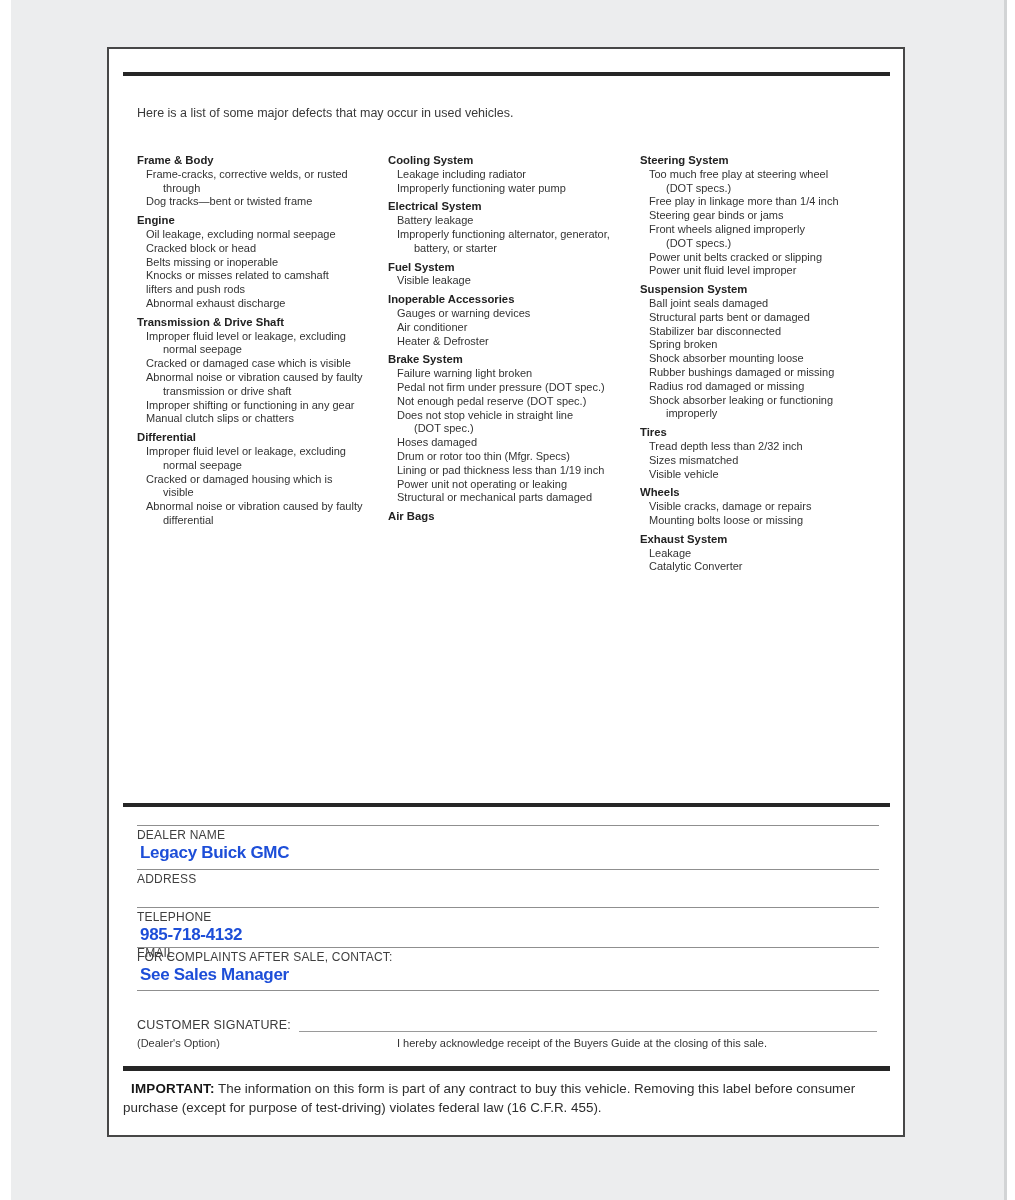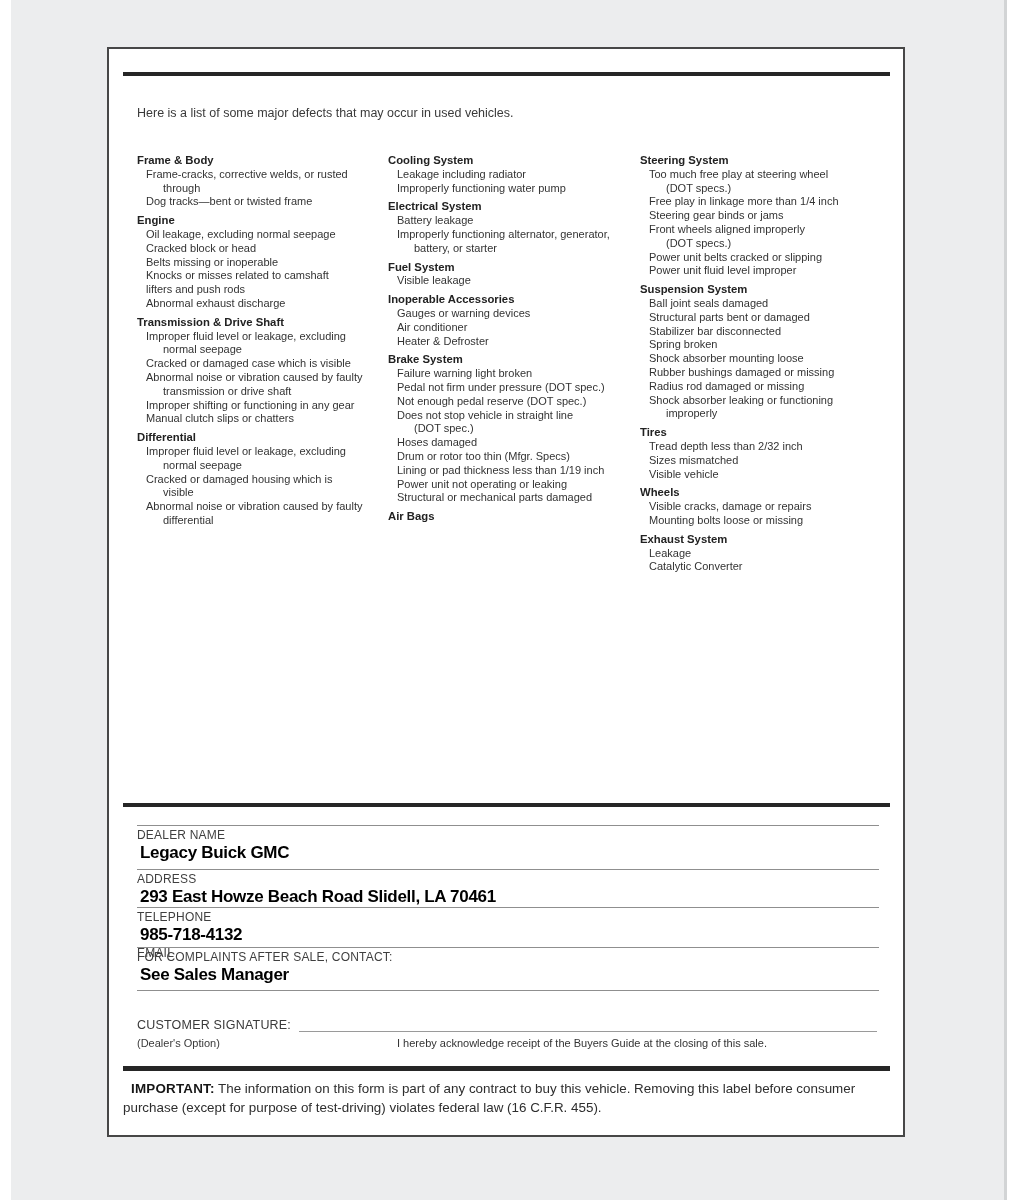--- a/index.html
+++ b/index.html
@@ -17,21 +17,21 @@
   .defect-col{font-size:11px;line-height:13.8px;color:#333333;}
   .defect-col:nth-child(1){width:251px;}
   .defect-col:nth-child(2){width:252px;}
   .defect-col:nth-child(3){flex:1;}
   .sec-title{font-weight:bold;color:#222222;margin-top:5px;font-size:11.3px;}
   .d-line{padding-left:9px;}
   .d-line.wrap{padding-left:26px;}
   .dealer{position:absolute;left:28px;top:776px;width:742px;border-bottom:1px solid #8f8f8f;}
   .field-row{border-top:1px solid #8f8f8f;box-sizing:border-box;padding-top:2px;}
   .field-label{font-size:12px;color:#3f3f3f;letter-spacing:0.2px;line-height:14px;}
-  .field-value{font-size:17px;font-weight:700;color:#000000;letter-spacing:-0.3px;line-height:22px;padding-left:3px;}
+  .field-value{font-size:17px;font-weight:700;color:#1d4ed8;letter-spacing:-0.3px;line-height:22px;padding-left:3px;}
   .row-split{display:flex;flex-direction:column;}
   .row-split .cell-left{width:50.4%;}
   .row-split .cell-right{flex:1;}
   .sig-row{position:absolute;left:28px;right:26px;top:969px;display:flex;align-items:flex-end;}
   .sig-label{font-size:12.5px;color:#3a3a3a;letter-spacing:0.2px;margin-right:8px;white-space:nowrap;}
   .sig-line{flex:1;border-bottom:1.5px solid #9a9a9a;height:13px;}
   .sig-sub{position:absolute;left:28px;right:26px;top:988px;font-size:11px;color:#3a3a3a;}
   .ack{position:absolute;left:260px;top:0;font-size:11px;color:#333333;}
   .important{position:absolute;left:14px;top:1030px;width:762px;font-size:13.4px;line-height:19px;
     color:#2e2e2e;margin:0;}
@@ -139,21 +139,20 @@
 
   <div class="rule rule-mid"></div>
 
   <div class="dealer">
     <div class="field-row" style="height:44px">
       <div class="field-label">DEALER NAME</div>
       <div class="field-value">Legacy Buick GMC</div>
     </div>
     <div class="field-row" style="height:38px">
       <div class="field-label">ADDRESS</div>
-      <div class="field-value">293 East Howze Beach Road Slidell, LA 70461</div>
     </div>
     <div class="field-row row-split" style="height:40px">
       <div class="cell-left">
         <div class="field-label">TELEPHONE</div>
         <div class="field-value">985-718-4132</div>
       </div>
       <div class="cell-right">
         <div class="field-label">EMAIL</div>
         <div class="field-value"></div>
       </div>

